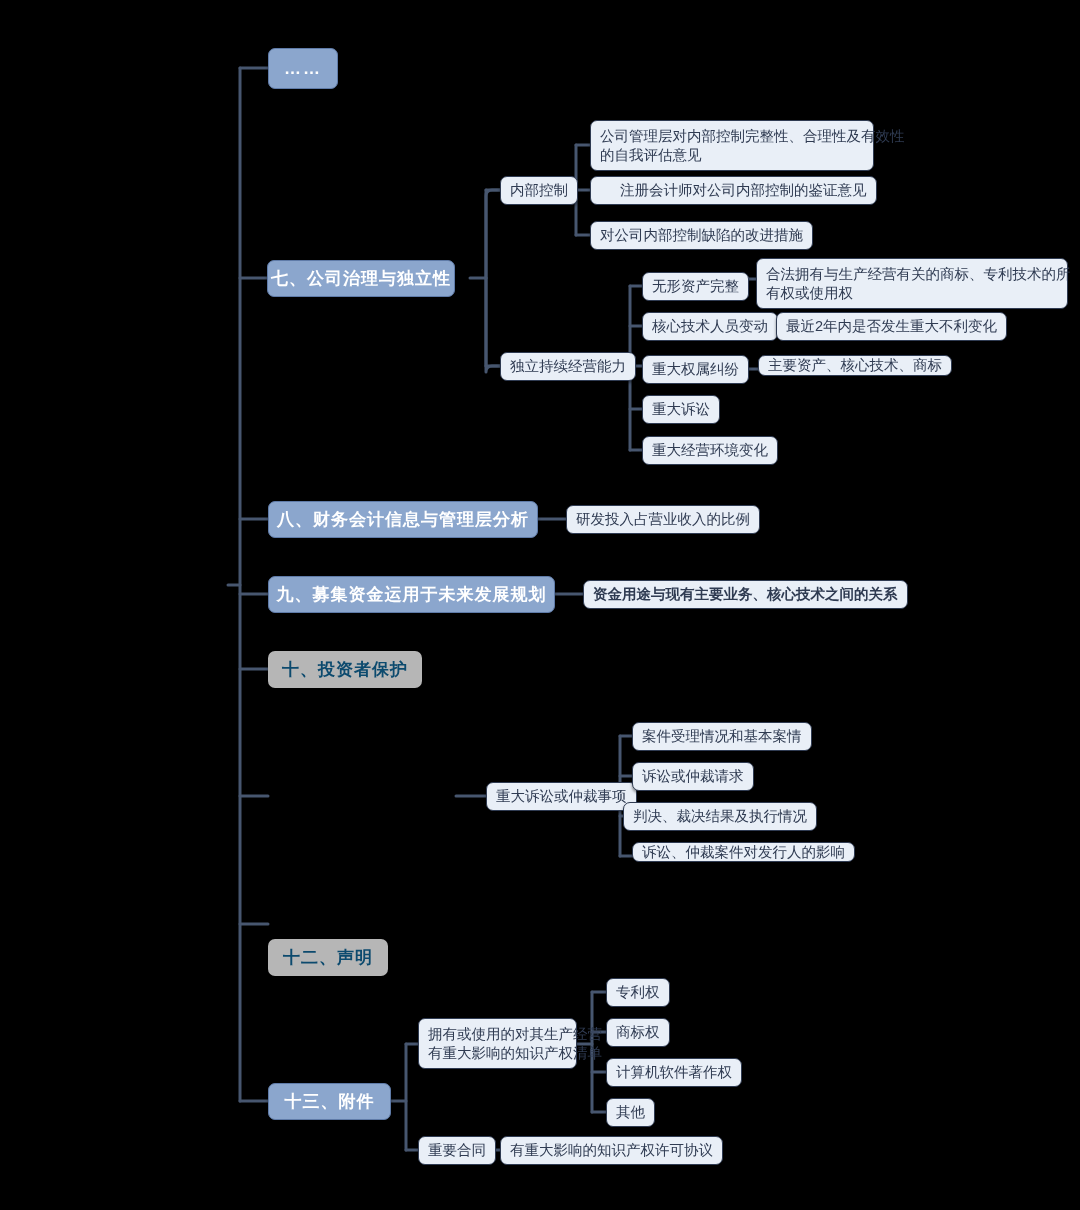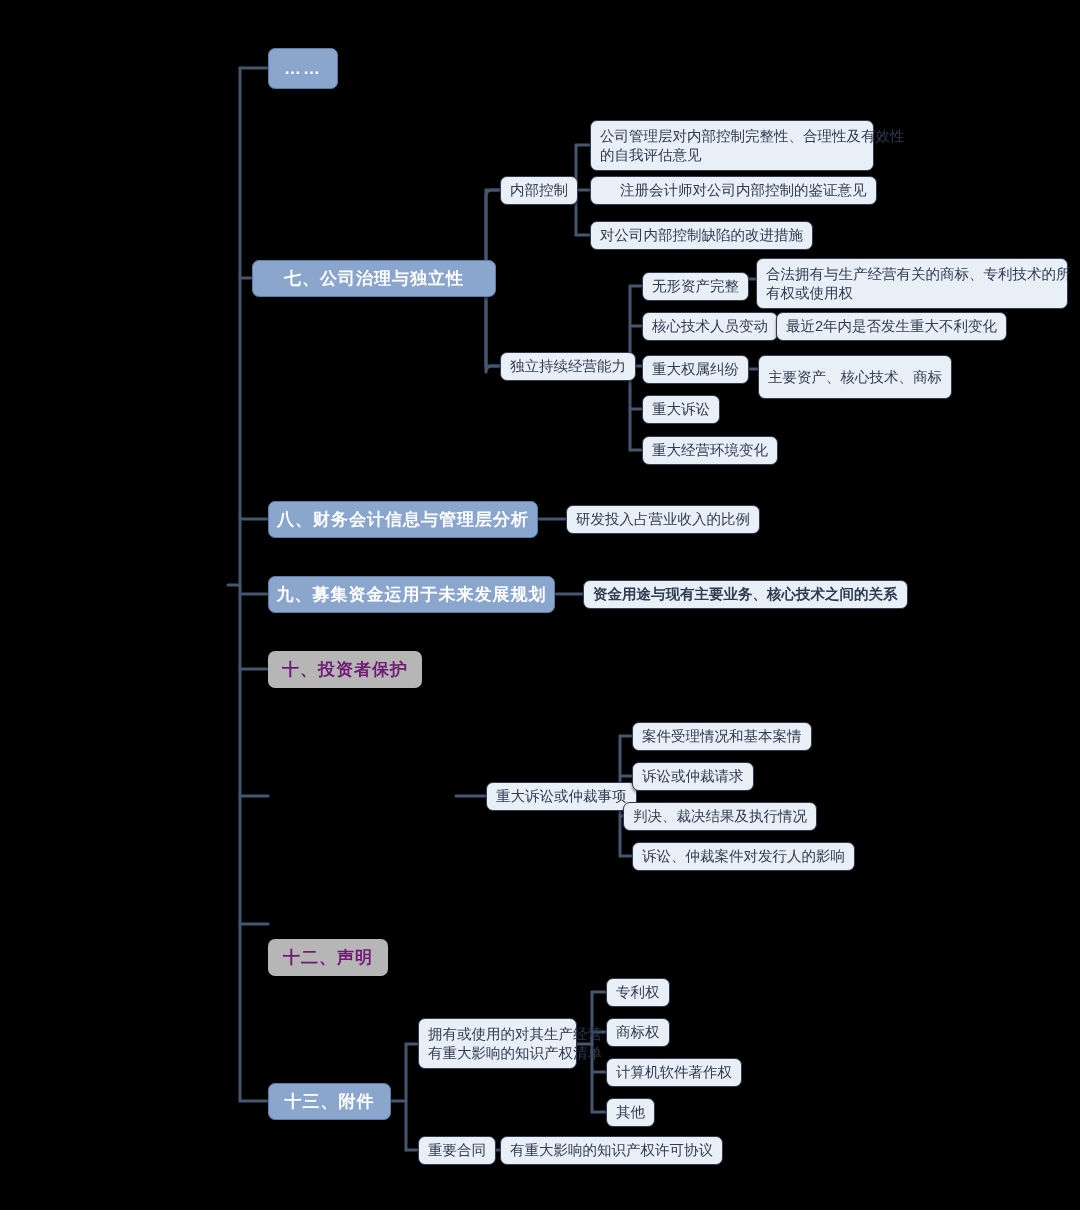--- a/index.html
+++ b/index.html
@@ -49,21 +49,21 @@
     border-radius: 7px;
     font-size: 17px;
     font-weight: bold;
     letter-spacing: 1px;
     justify-content: center;
     box-shadow: 0 2px 3px rgba(0,0,0,0.45);
   }
   
   .n-gray {
     background: #b6b6b6;
-    color: #701a75;
+    color: #0c4a6e;
     border-radius: 7px;
     font-size: 17px;
     font-weight: bold;
     letter-spacing: 1px;
     justify-content: center;
     box-shadow: 0 2px 3px rgba(0,0,0,0.45);
   }
   
   .n-leaf {
     background: #e9eff7;
@@ -156,58 +156,58 @@
       <path d="M592,1072 L606,1072"></path>
       <path d="M592,1112 L606,1112"></path>
 
       <path d="M484,1150 L500,1150"></path>
     </g>
   </svg>
 
 
   <div class="node n-l1 dots" style="left:268px; top:48px; width:70px; height:41px;">……</div>
 
-  <div class="node n-l1" style="left:252px; top:260px; width:244px; height:37px;">七、公司治理与独立性</div>
+  <div class="node n-l1" style="left:267px; top:260px; width:188px; height:37px;">七、公司治理与独立性</div>
 
   <div class="node n-leaf" style="left:500px; top:176px; height:29px;">内部控制</div>
 
   <div class="node n-leaf multiline" style="left:590px; top:120px; width:284px;">公司管理层对内部控制完整性、合理性及有效性
 的自我评估意见</div>
   <div class="node n-leaf" style="left:590px; top:176px; height:29px;padding-left:29px;">注册会计师对公司内部控制的鉴证意见</div>
   <div class="node n-leaf" style="left:590px; top:221px; height:29px;">对公司内部控制缺陷的改进措施</div>
 
   <div class="node n-leaf" style="left:500px; top:352px; height:29px;">独立持续经营能力</div>
 
   <div class="node n-leaf" style="left:642px; top:272px; height:29px;">无形资产完整</div>
   <div class="node n-leaf multiline" style="left:756px; top:258px; width:312px;">合法拥有与生产经营有关的商标、专利技术的所
 有权或使用权</div>
 
   <div class="node n-leaf" style="left:642px; top:312px; height:29px;">核心技术人员变动</div>
   <div class="node n-leaf" style="left:776px; top:312px; height:29px;">最近2年内是否发生重大不利变化</div>
 
   <div class="node n-leaf" style="left:642px; top:355px; height:29px;">重大权属纠纷</div>
-  <div class="node n-leaf" style="left:758px; top:355px; height:44px;">主要资产、核心技术、商标</div>
+  <div class="node n-leaf" style="left:758px; top:355px; height:21px;">主要资产、核心技术、商标</div>
 
   <div class="node n-leaf" style="left:642px; top:395px; height:29px;">重大诉讼</div>
   <div class="node n-leaf" style="left:642px; top:436px; height:29px;">重大经营环境变化</div>
 
   <div class="node n-l1" style="left:268px; top:501px; width:270px; height:37px;">八、财务会计信息与管理层分析</div>
   <div class="node n-leaf" style="left:566px; top:505px; height:29px;">研发投入占营业收入的比例</div>
 
   <div class="node n-l1" style="left:268px; top:576px; width:287px; height:37px;">九、募集资金运用于未来发展规划</div>
   <div class="node n-leaf" style="left:583px; top:580px; height:29px;font-weight:bold;">资金用途与现有主要业务、核心技术之间的关系</div>
 
   <div class="node n-gray" style="left:268px; top:651px; width:154px; height:37px;">十、投资者保护</div>
 
   <div class="node n-leaf" style="left:486px; top:782px; height:29px;">重大诉讼或仲裁事项</div>
 
   <div class="node n-leaf" style="left:632px; top:722px; height:29px;">案件受理情况和基本案情</div>
   <div class="node n-leaf" style="left:632px; top:762px; height:29px;">诉讼或仲裁请求</div>
   <div class="node n-leaf" style="left:623px; top:802px; height:29px;">判决、裁决结果及执行情况</div>
-  <div class="node n-leaf" style="left:632px; top:842px; height:29px;">诉讼、仲裁案件对发行人的影响</div>
+  <div class="node n-leaf" style="left:632px; top:842px; height:20px;">诉讼、仲裁案件对发行人的影响</div>
 
   <div class="node n-gray" style="left:268px; top:906px; width:120px; height:37px;margin-top:33px;">十二、声明</div>
 
   <div class="node n-l1" style="left:268px; top:1083px; width:123px; height:37px;">十三、附件</div>
 
   <div class="node n-leaf multiline" style="left:418px; top:1018px; width:159px;">拥有或使用的对其生产经营
 有重大影响的知识产权清单</div>
 
   <div class="node n-leaf" style="left:606px; top:978px; height:29px;">专利权</div>
   <div class="node n-leaf" style="left:606px; top:1018px; height:29px;">商标权</div>

